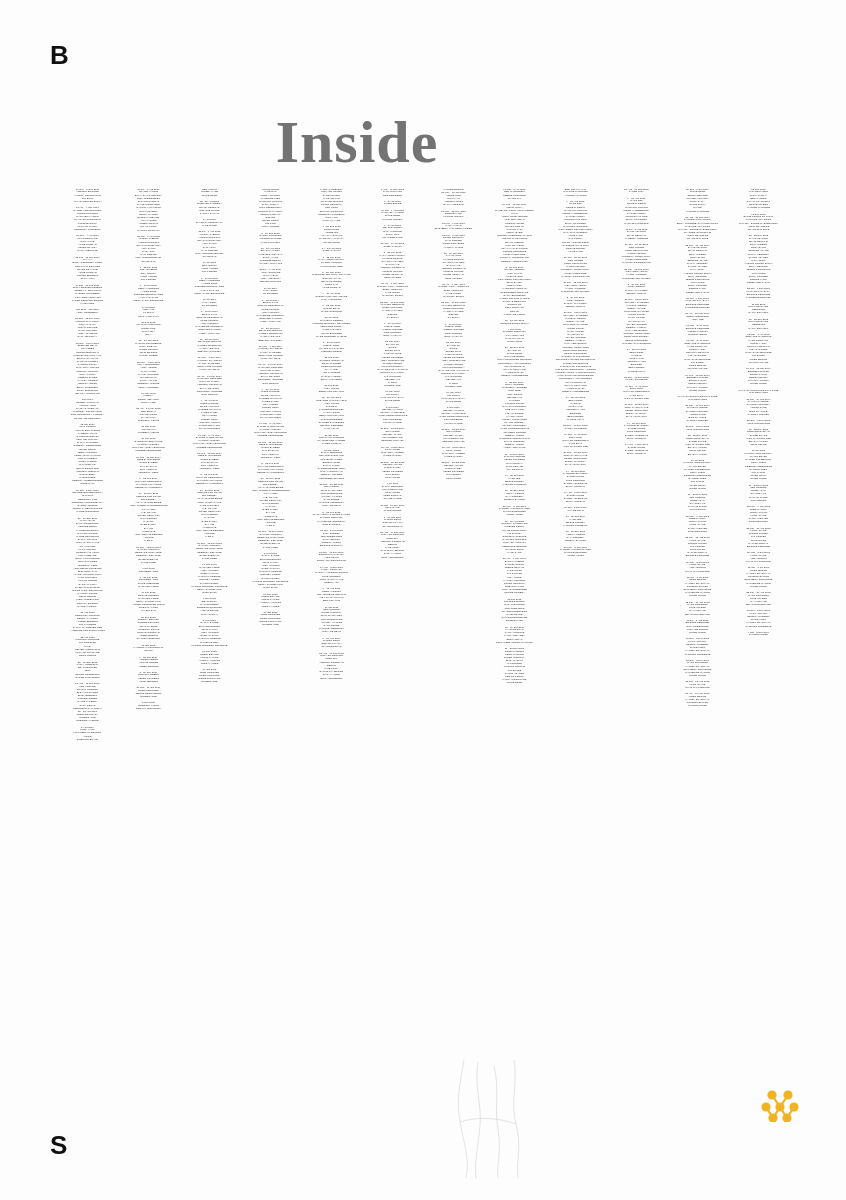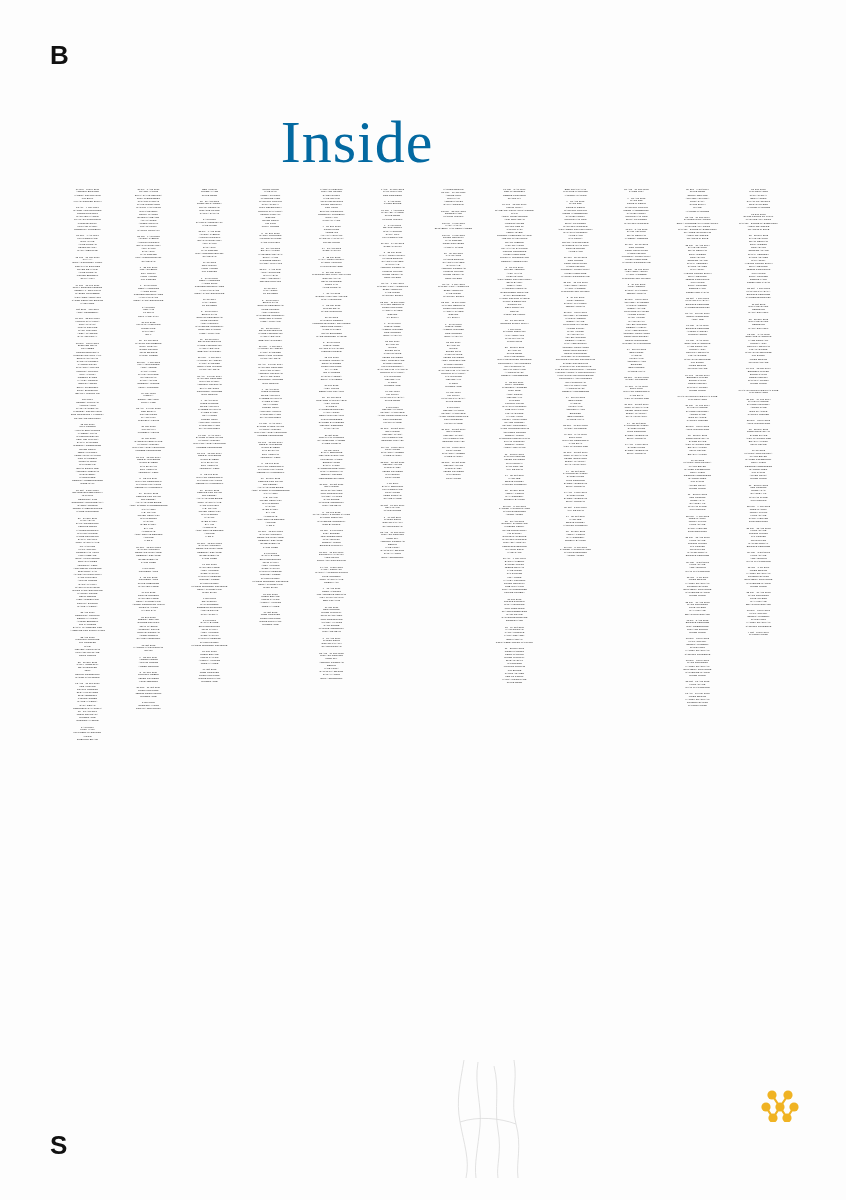--- a/index.html
+++ b/index.html
@@ -32,23 +32,23 @@
   .corner-s { left: 50px; top: 1130px; }
 
   .title {
     position: absolute;
     top: 68px;
     left: 0;
     width: 714px;
     text-align: center;
     font-family: "Liberation Serif", serif;
     font-size: 60px;
-    font-weight: 400;
+    font-weight: 700;
     letter-spacing: 1px;
-    color: #0369a1;
+    color: #737373;
   }
 
   .names-block {
     position: absolute;
     top: 188px;
     left: 60px;
     width: 726px;
     height: 920px;
     display: flex;
     gap: 6px;

